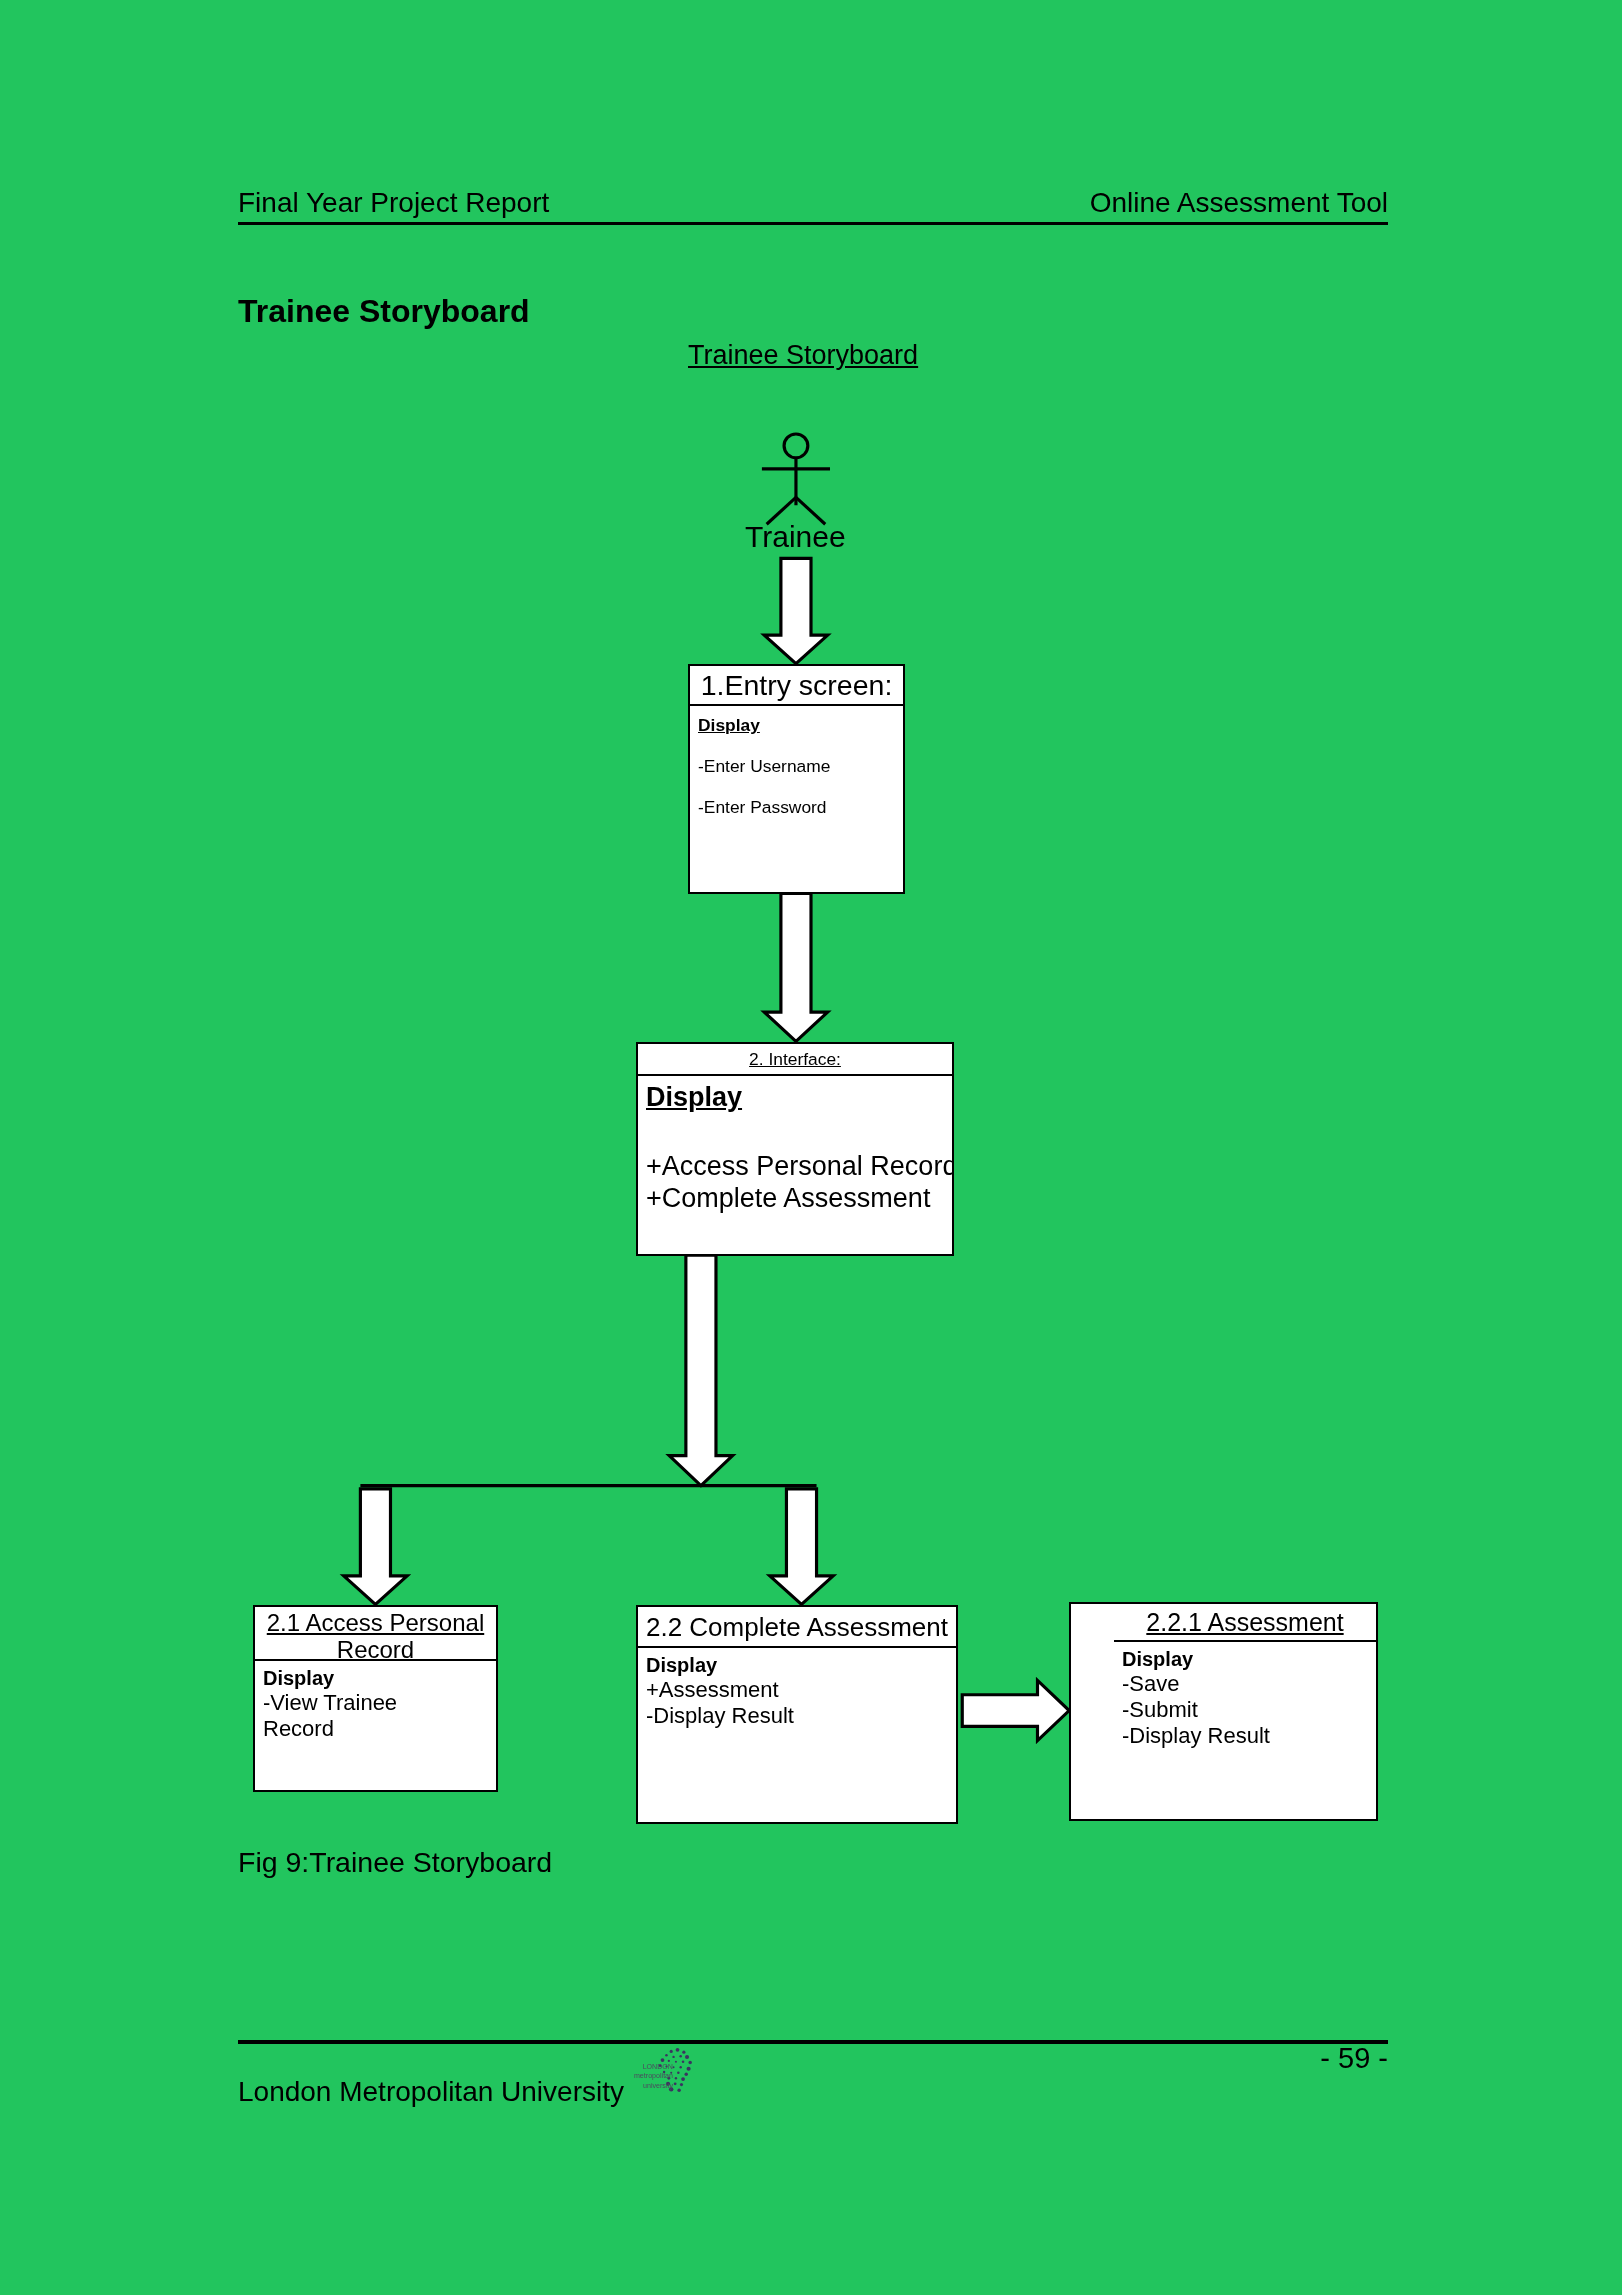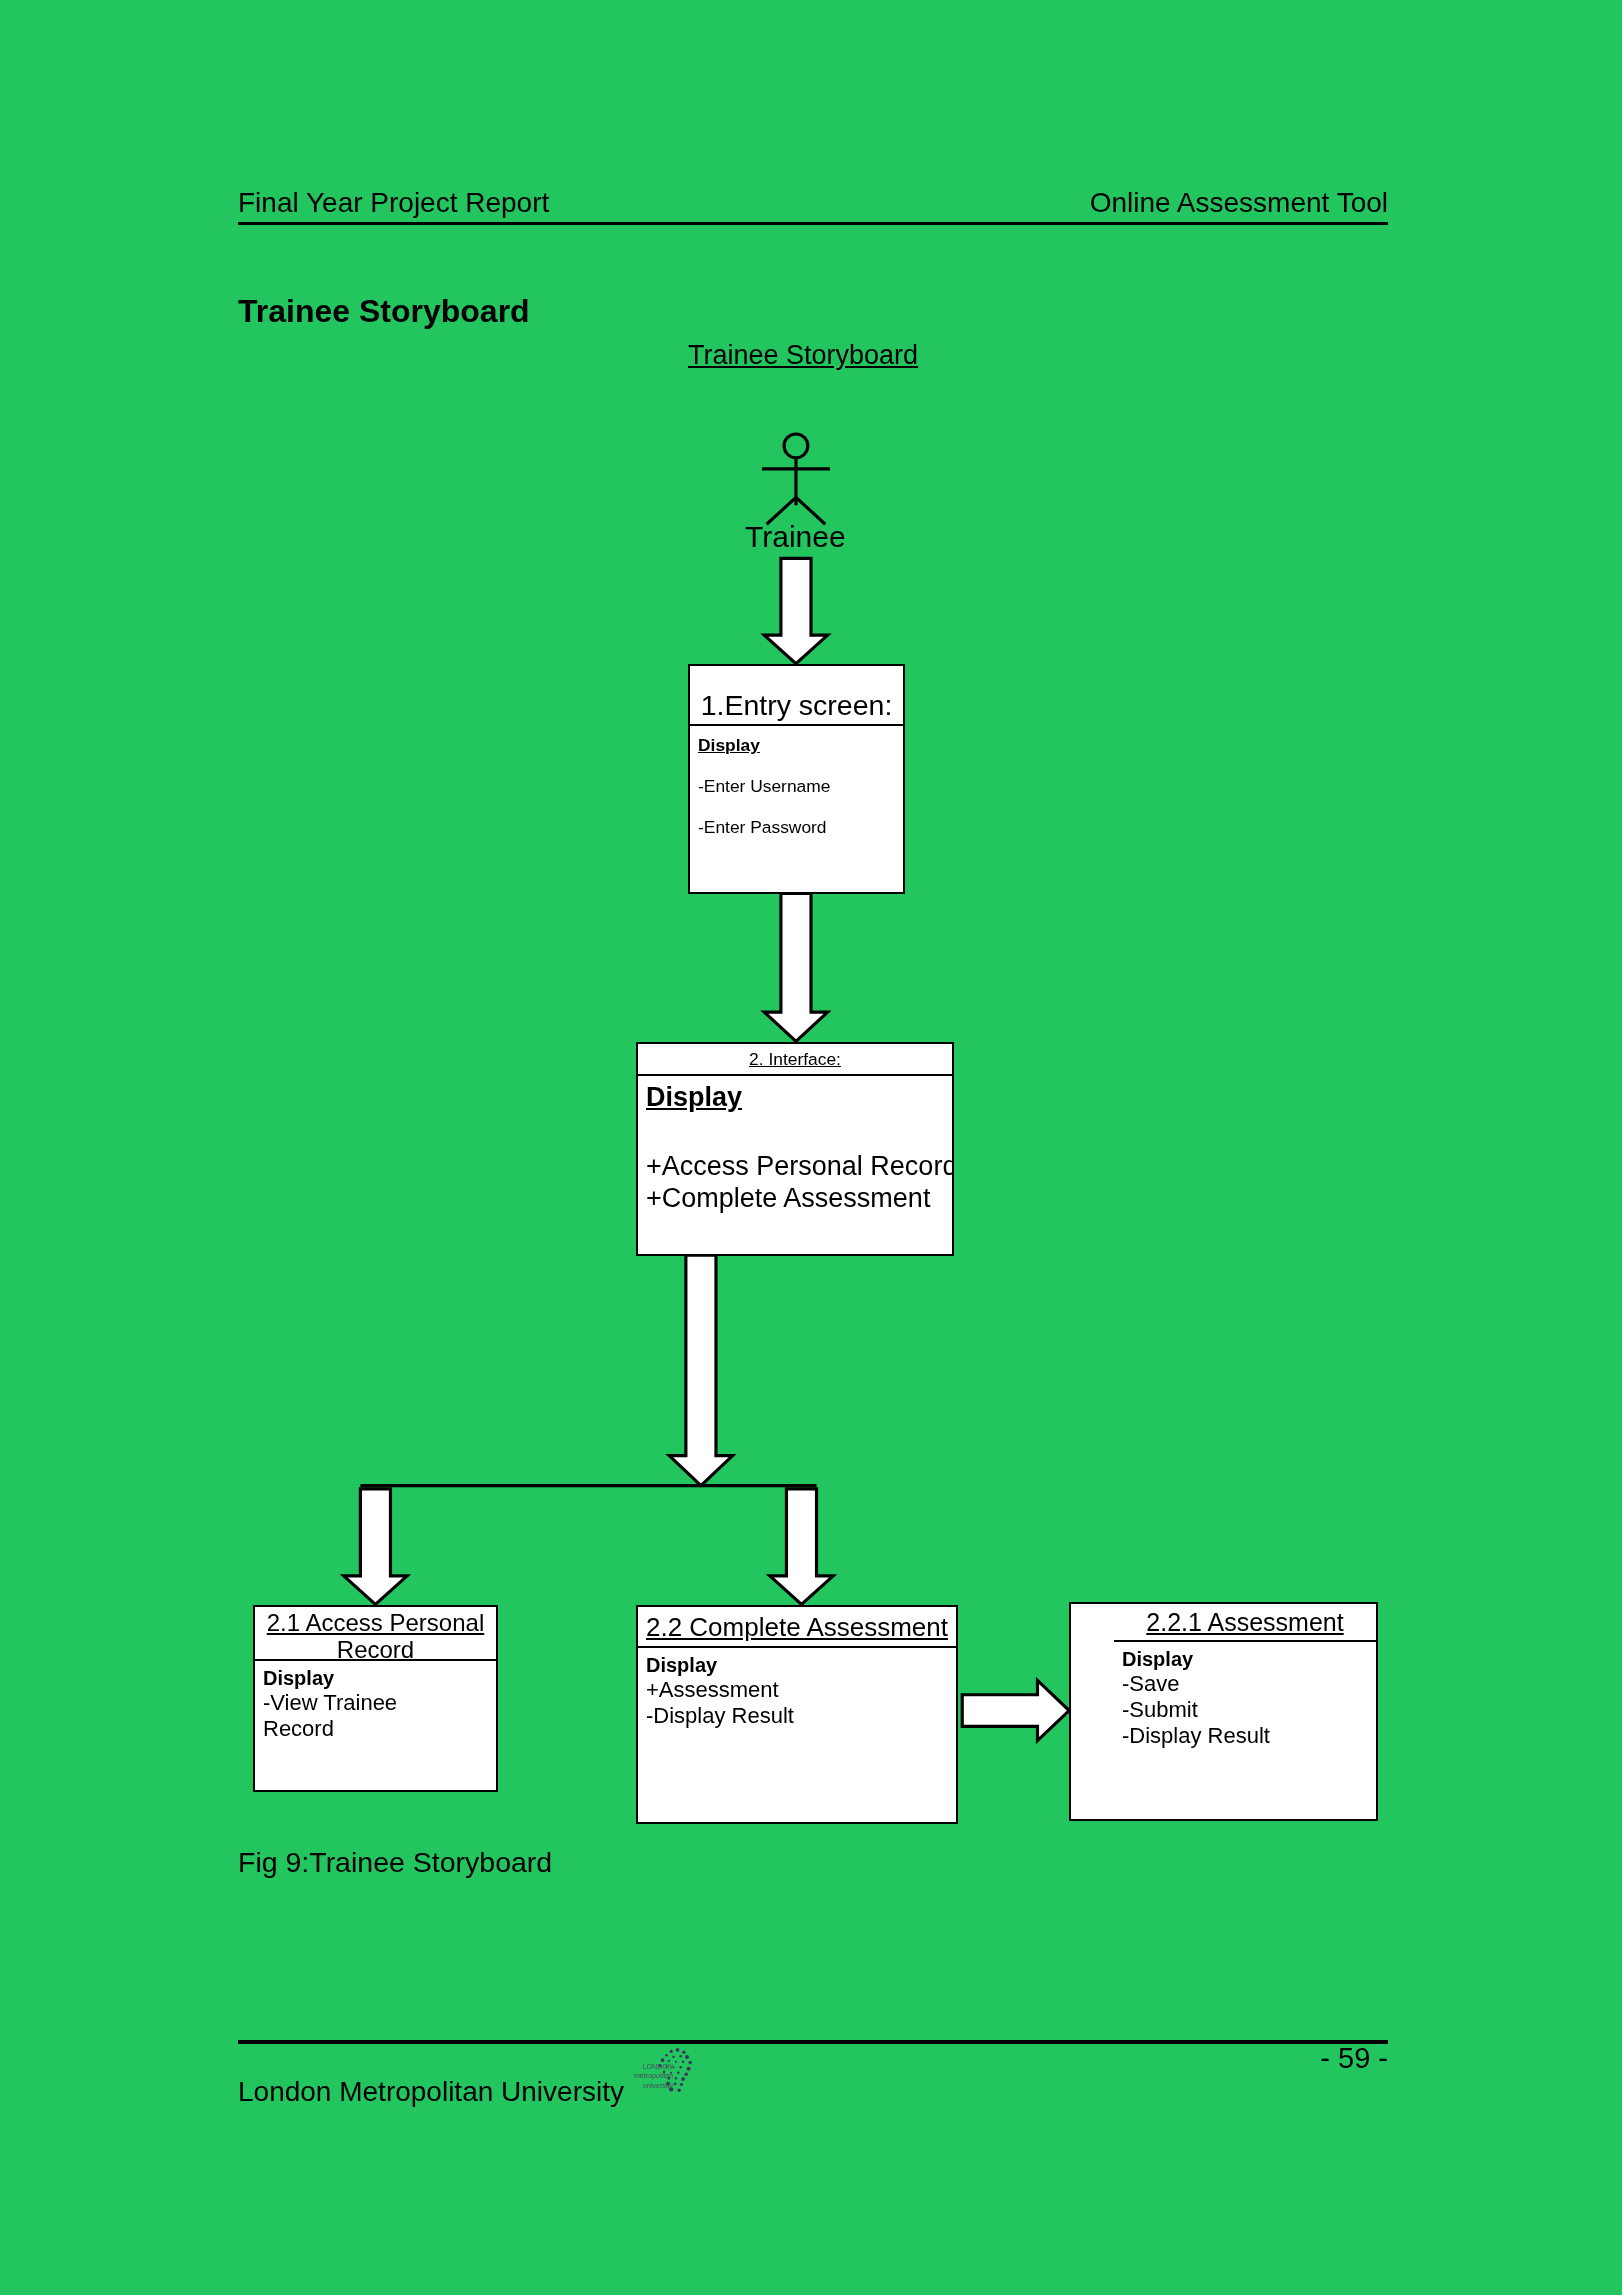--- a/index.html
+++ b/index.html
@@ -111,21 +111,21 @@
     font-weight: bold;
     text-decoration: underline;
     white-space: nowrap;
   }
   .uml-body .op {
     white-space: nowrap;
   }
 
   
   #box-entry { left: 688px; top: 664px; width: 217px; height: 230px; }
-  #box-entry .uml-head { height: 40px; font-size: 28.5px; line-height: 38px; margin-top: 20px; }
+  #box-entry .uml-head { height: 40px; font-size: 28.5px; line-height: 38px; }
   #box-entry .uml-body { height: 185px; padding-top: 8px; }
   #box-entry .lbl { font-size: 17.4px; line-height: 22px; }
   #box-entry .op { font-size: 17.4px; line-height: 22px; margin-top: 19px; }
 
   
   #box-interface { left: 636px; top: 1042px; width: 318px; height: 214px; }
   #box-interface .uml-head { height: 32px; font-size: 17.4px; line-height: 30px; }
   #box-interface .uml-head span { text-decoration: underline; }
   #box-interface .uml-body { height: 182px; padding-top: 4.8px; }
   #box-interface .lbl { font-size: 27px; line-height: 33px; }
@@ -136,21 +136,21 @@
   #box-access { left: 253px; top: 1605px; width: 245px; height: 187px; }
   #box-access .uml-head { height: 54px; font-size: 24px; line-height: 27px; padding-top: 1.6px; }
   #box-access .uml-head span { text-decoration: underline; }
   #box-access .uml-body { height: 133px; padding-top: 4.8px; }
   #box-access .lbl { font-size: 20px; line-height: 24.6px; text-decoration: none; }
   #box-access .op { font-size: 22px; line-height: 26px; }
 
   
   #box-complete { left: 636px; top: 1605px; width: 322px; height: 219px; }
   #box-complete .uml-head { height: 41px; font-size: 26px; line-height: 40px; }
-  #box-complete .uml-head span { text-decoration: underline; }
+  #box-complete .uml-head span { }
   #box-complete .uml-body { height: 178px; padding-top: 4.8px; }
   #box-complete .lbl { font-size: 20px; line-height: 24.6px; text-decoration: none; }
   #box-complete .op { font-size: 22px; line-height: 26px; }
 
   
   #box-assessment { left: 1069px; top: 1602px; width: 309px; height: 219px; padding-left: 43px; }
   #box-assessment .uml-head { height: 38px; font-size: 25px; line-height: 36px; }
   #box-assessment .uml-head span { text-decoration: underline; }
   #box-assessment .uml-body { height: 181px; padding-top: 4.8px; }
   #box-assessment .lbl { font-size: 20px; line-height: 24.6px; text-decoration: none; }

